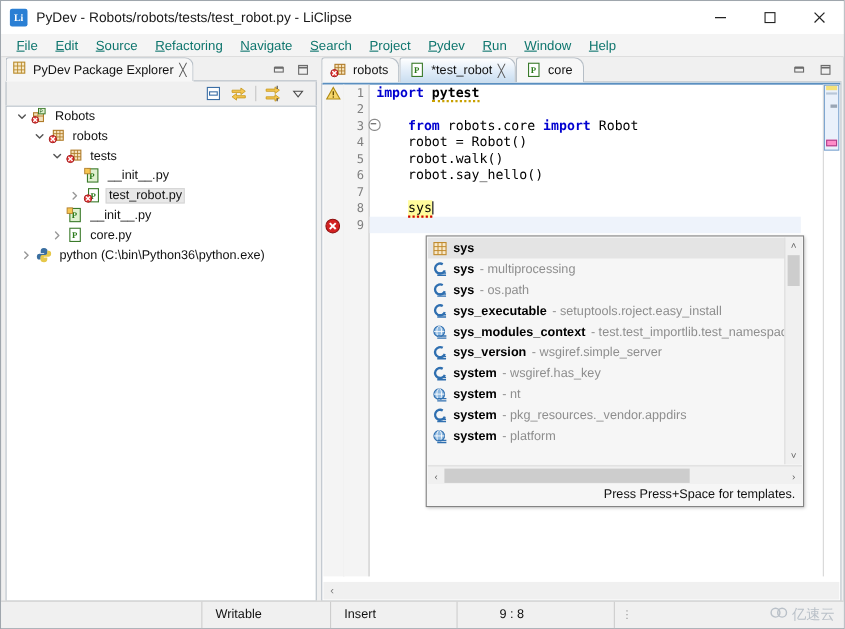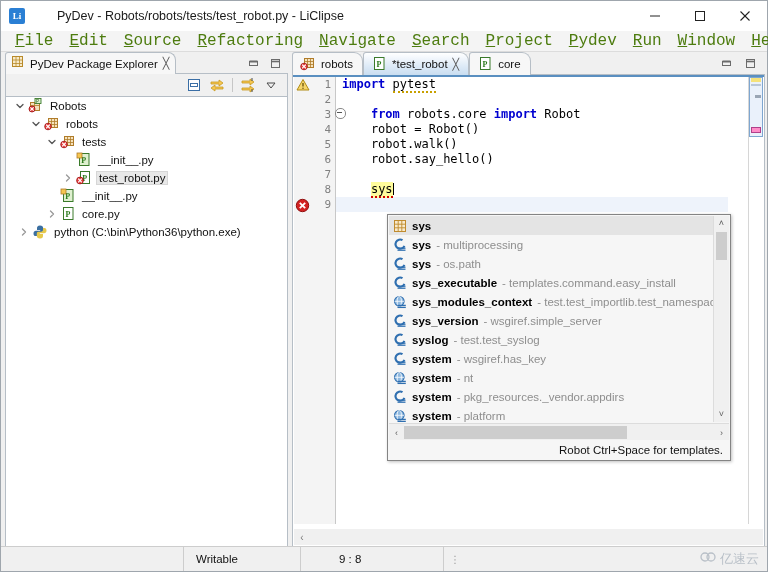--- a/index.html
+++ b/index.html
@@ -15,21 +15,21 @@
     width: 768px; height: 572px;
     background: #f0f0f0;
     border: 1px solid #9fa6ad;
     box-sizing: border-box;
   }
 
   
   .titlebar {
     position: absolute; top: 0; left: 0; right: 0; height: 30px;
     background: #ffffff;
-    display: flex; align-items: center; gap: 24px;
+    display: flex; align-items: center;
   }
   .app-icon {
     width: 16px; height: 16px; margin-left: 8px; margin-right: 8px;
     background: #2a7fd4; border-radius: 2px;
     color: #fff; font-size: 9px; font-weight: bold;
     display: flex; align-items: center; justify-content: center;
     font-family: "Liberation Serif", serif;
     flex: none;
   }
   .title-text {
@@ -46,23 +46,22 @@
   
   .menubar {
     position: absolute; top: 30px; left: 0; right: 0; height: 20px;
     background: #f4f4f4;
     display: flex; align-items: center;
     padding-left: 6px;
     border-bottom: 1px solid #dcdcdc;
   }
   .menuitem {
     padding: 2px 8px;
-    font-size: 16px; color: #4d7c0f;
+    font-size: 12px; color: #0f766e;
     white-space: nowrap;
-    font-family: Liberation Mono, monospace;
   }
   .menuitem u { text-decoration: underline; }
 
   
   .left-view {
     position: absolute; left: 4px; top: 51px; width: 283px; height: 495px;
   }
   .view-tabrow {
     position: relative; height: 22px;
     background: #f0f0f0;
@@ -156,20 +155,21 @@
   .code-lines {
     position: absolute; left: 43px; top: 2px; right: 36px; bottom: 22px;
     font-family: "DejaVu Sans Mono", monospace; font-size: 12px;
     color: #000;
   }
   .ln { height: 15px; line-height: 15px; white-space: pre; padding-left: 6px; }
   .num { height: 15px; line-height: 15px; padding-right: 4px; }
   .kw { color: #0000d0; font-weight: bold; text-align: center; }
   .warn-squiggle {
     border-bottom: 2px dotted #c8a000;
+    font-weight: bold;
   }
   .err-highlight {
     background: #fffc9c;
     border-bottom: 2px dotted #d00000;
   }
   .caret {
     display: inline-block; width: 1px; height: 12px;
     background: #000; vertical-align: -2px;
   }
   .cur-line {
@@ -639,21 +639,21 @@
         </div>
         <div class="ac-item">
           <span style="display: flex;">
             <svg width="14" height="14" viewBox="0 0 14 14">
               <path d="M9.5 2.2 A4.6 4.6 0 1 0 11.4 7.8" fill="none" stroke="#2f6fb0" stroke-width="2.1"></path>
               <line x1="4.5" y1="10.2" x2="12.5" y2="10.2" stroke="#2f6fb0" stroke-width="1.3"></line>
               <line x1="4.5" y1="12.2" x2="12.5" y2="12.2" stroke="#2f6fb0" stroke-width="1.3"></line>
             </svg>
           </span>
           <span class="nm">sys_executable</span>
-          <span class="ctx"> - templates.command.easy_install</span>
+          <span class="ctx"> - setuptools.roject.easy_install</span>
         </div>
         <div class="ac-item">
           <span style="display: flex;">
             <svg width="14" height="14" viewBox="0 0 14 14">
               <circle cx="6.3" cy="6.3" r="4.8" fill="#8fb9e0" stroke="#2f6fb0" stroke-width="1.1"></circle>
               <ellipse cx="6.3" cy="6.3" rx="2.1" ry="4.8" fill="none" stroke="#ffffff" stroke-width="0.8"></ellipse>
               <line x1="1.5" y1="6.3" x2="11.1" y2="6.3" stroke="#ffffff" stroke-width="0.8"></line>
               <line x1="4.5" y1="10.4" x2="12.8" y2="10.4" stroke="#2f6fb0" stroke-width="1.3"></line>
               <line x1="4.5" y1="12.4" x2="12.8" y2="12.4" stroke="#2f6fb0" stroke-width="1.3"></line>
             </svg>
@@ -664,31 +664,20 @@
         <div class="ac-item">
           <span style="display: flex;">
             <svg width="14" height="14" viewBox="0 0 14 14">
               <path d="M9.5 2.2 A4.6 4.6 0 1 0 11.4 7.8" fill="none" stroke="#2f6fb0" stroke-width="2.1"></path>
               <line x1="4.5" y1="10.2" x2="12.5" y2="10.2" stroke="#2f6fb0" stroke-width="1.3"></line>
               <line x1="4.5" y1="12.2" x2="12.5" y2="12.2" stroke="#2f6fb0" stroke-width="1.3"></line>
             </svg>
           </span>
           <span class="nm">sys_version</span>
           <span class="ctx"> - wsgiref.simple_server</span>
-        </div>
-        <div class="ac-item">
-          <span style="display: flex;">
-            <svg width="14" height="14" viewBox="0 0 14 14">
-              <path d="M9.5 2.2 A4.6 4.6 0 1 0 11.4 7.8" fill="none" stroke="#2f6fb0" stroke-width="2.1"></path>
-              <line x1="4.5" y1="10.2" x2="12.5" y2="10.2" stroke="#2f6fb0" stroke-width="1.3"></line>
-              <line x1="4.5" y1="12.2" x2="12.5" y2="12.2" stroke="#2f6fb0" stroke-width="1.3"></line>
-            </svg>
-          </span>
-          <span class="nm">syslog</span>
-          <span class="ctx"> - test.test_syslog</span>
         </div>
         <div class="ac-item">
           <span style="display: flex;">
             <svg width="14" height="14" viewBox="0 0 14 14">
               <path d="M9.5 2.2 A4.6 4.6 0 1 0 11.4 7.8" fill="none" stroke="#2f6fb0" stroke-width="2.1"></path>
               <line x1="4.5" y1="10.2" x2="12.5" y2="10.2" stroke="#2f6fb0" stroke-width="1.3"></line>
               <line x1="4.5" y1="12.2" x2="12.5" y2="12.2" stroke="#2f6fb0" stroke-width="1.3"></line>
             </svg>
           </span>
           <span class="nm">system</span>
@@ -740,26 +729,27 @@
     </div>
 
     <div class="ac-hscroll">
       <span class="ac-hs-arrow">‹</span>
       <span class="ac-hs-track">
         <span class="ac-hs-thumb"></span>
       </span>
       <span class="ac-hs-arrow">›</span>
     </div>
 
-    <div class="ac-footer">Robot Ctrl+Space for templates.</div>
+    <div class="ac-footer">Press Press+Space for templates.</div>
   </div>
 
   <div class="statusbar">
     <div class="sb-cell sb-first" style="width:170px;"></div>
     <div class="sb-cell" style="width:104px;">Writable</div>
+    <div class="sb-cell" style="width:102px;">Insert</div>
     <div class="sb-cell" style="width:104px;padding-left:38px;">9 : 8</div>
     <div class="sb-cell sb-dots" style="width:30px;padding-left:6px;">⋮</div>
   </div>
 
   <div class="watermark">
     <span>
       <svg width="17" height="13" viewBox="0 0 17 13">
         <circle cx="5" cy="7" r="4" fill="none" stroke="#b9c0c8" stroke-width="1.3"></circle>
         <circle cx="11" cy="7" r="4" fill="none" stroke="#b9c0c8" stroke-width="1.3"></circle>
       </svg>

